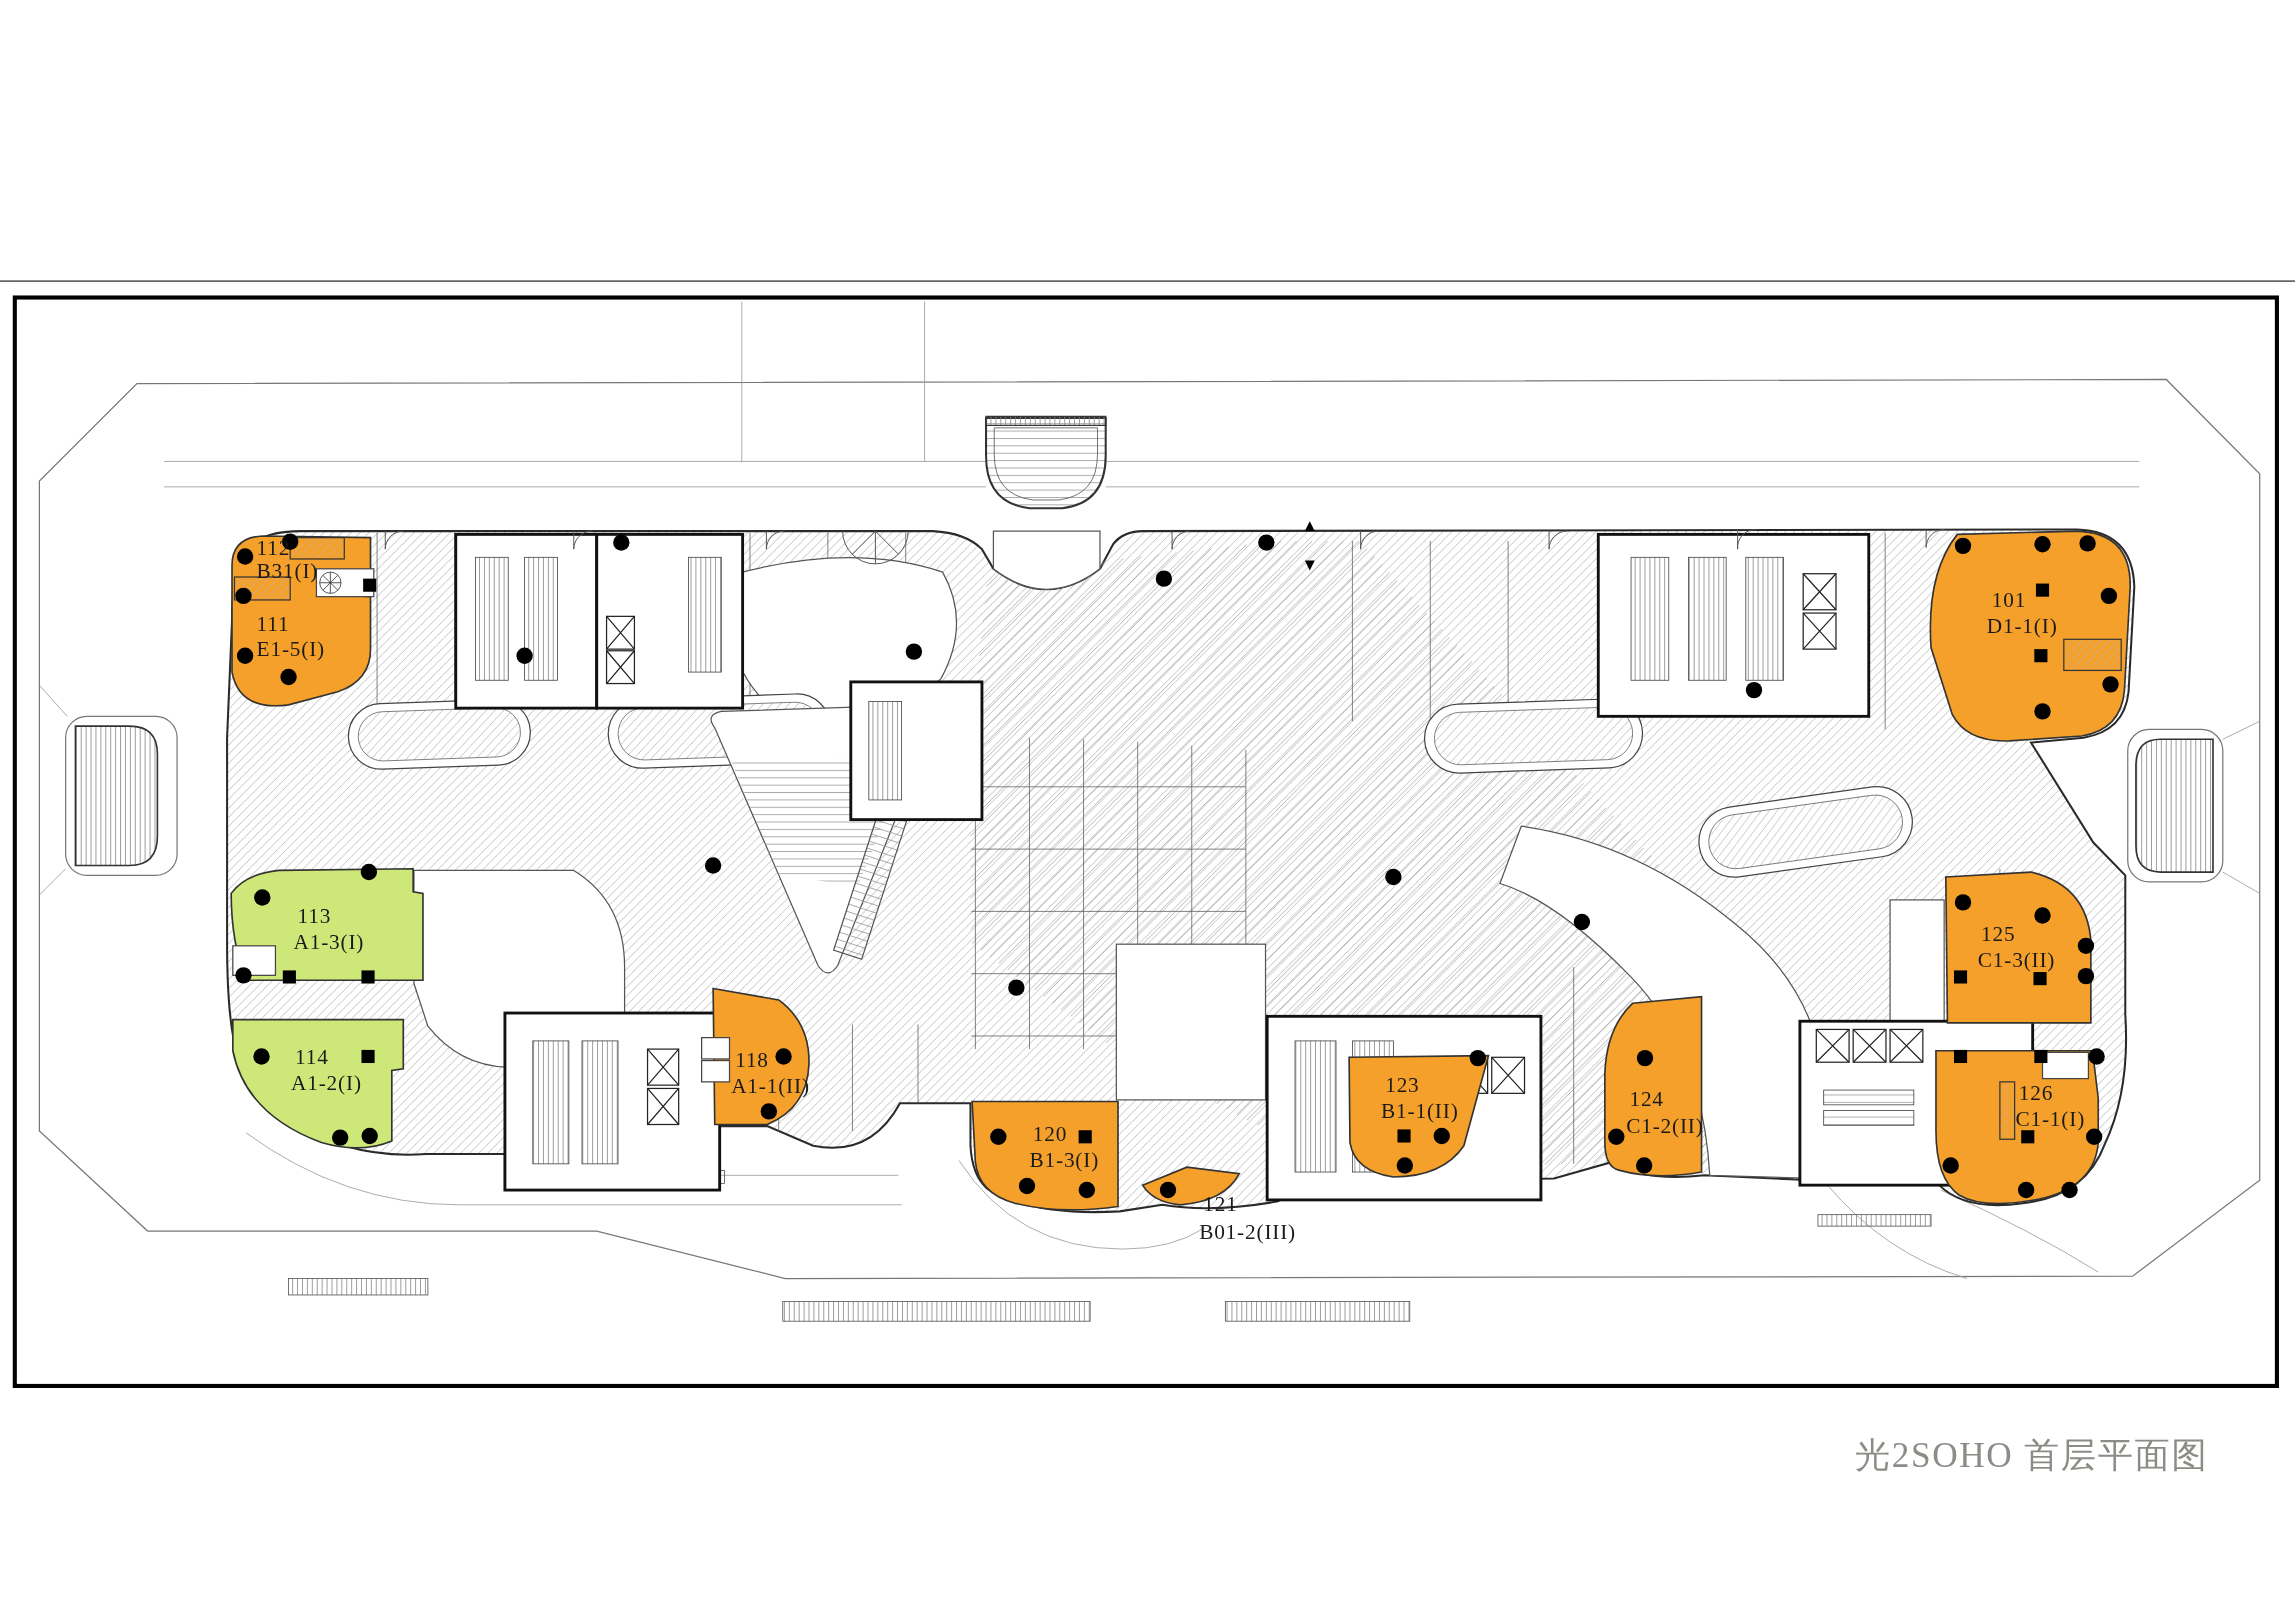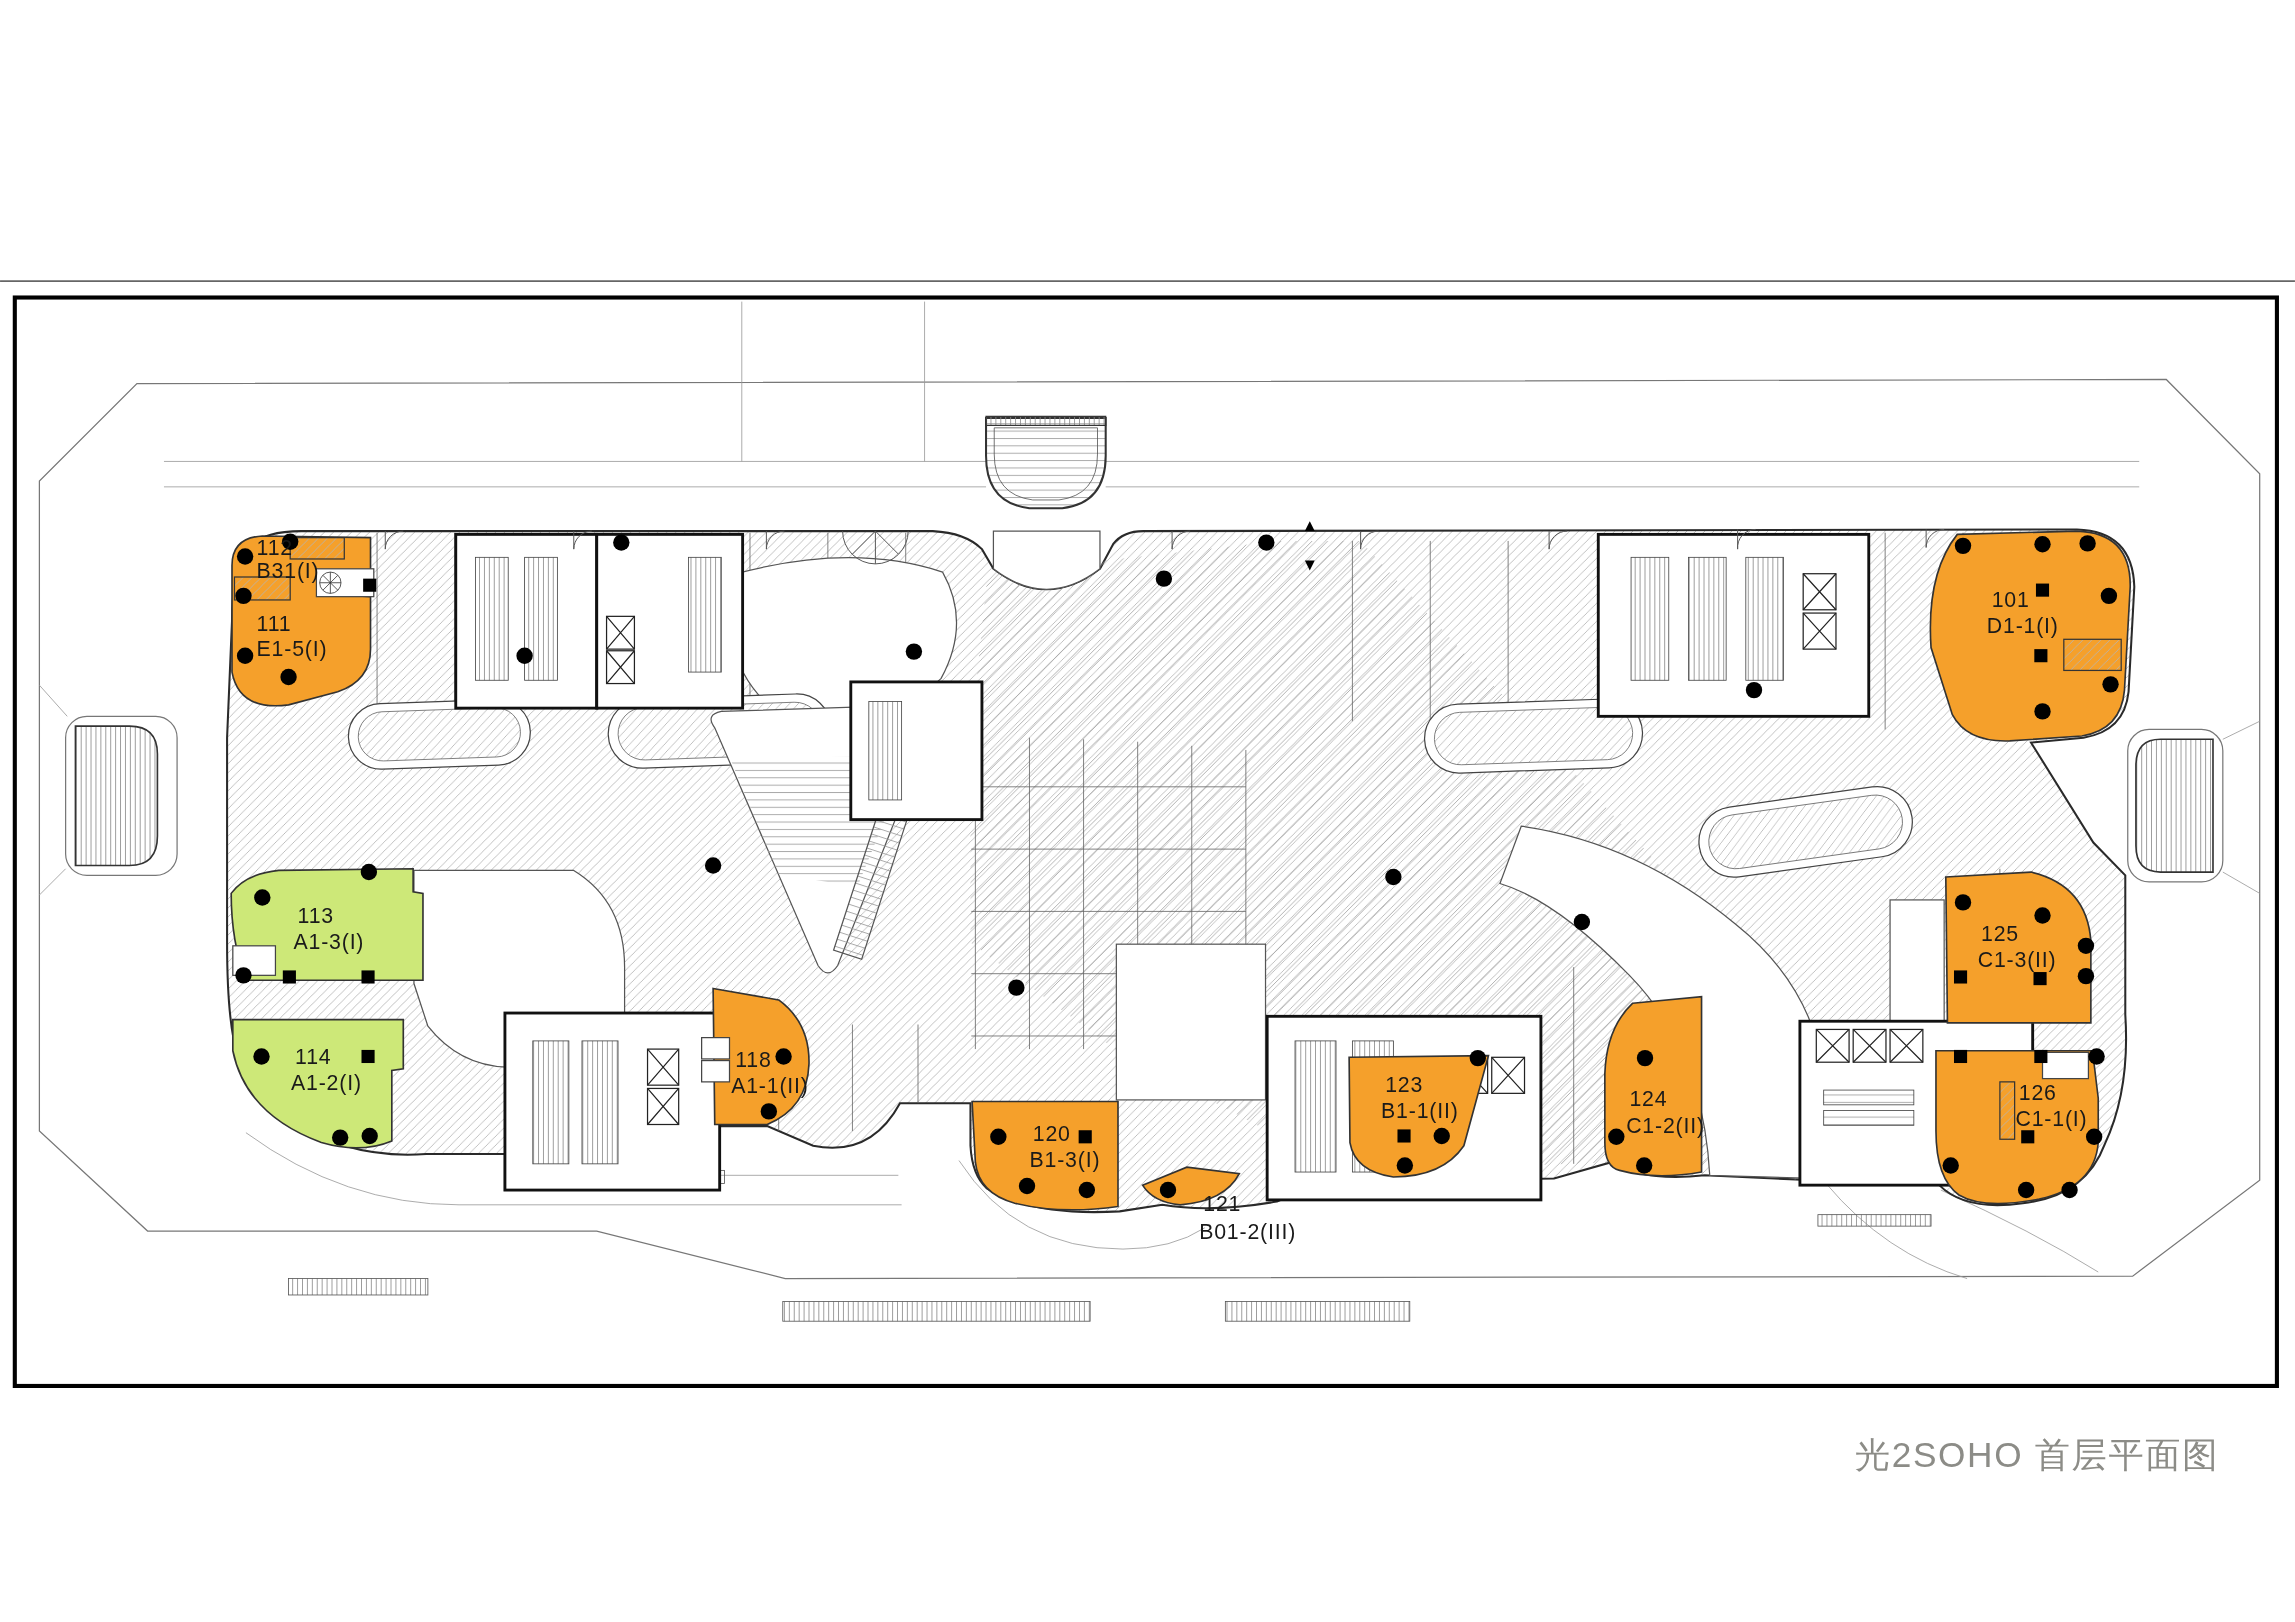--- a/index.html
+++ b/index.html
@@ -1,17 +1,17 @@
 <!DOCTYPE html>
 <html style="--orange: #F5A02B; --green: #CDE878; --label: #1a1a1a; --title: #8C8C87;font-size:13px"><head>
 <meta charset="utf-8">
 <style>
   html,body{margin:0;padding:0;background:#fff;}
   .page{position:relative;width:2295px;height:1622px;background:#fff;overflow:hidden;
-        font-family:Liberation Sans, sans-serif;}
+        font-family:Liberation Serif, serif;}
   svg{position:absolute;left:0;top:0;}
   .unum,.ucode{font-size:26px;fill:var(--label,#1a1a1a);letter-spacing:1px;}
   .title-text{font-size:43px;fill:var(--title,#8c8c87);letter-spacing:2px;}
   .orange{fill:var(--orange,#F5A02B);}
   .green{fill:var(--green,#CDE878);}
   .zone{stroke:#333;stroke-width:2;}
   .whitecut{fill:#fff;stroke:#444;stroke-width:1.5;}
   .core{fill:#fff;stroke:#111;stroke-width:3.5;}
   .thin{stroke:#777;stroke-width:1.5;fill:none;}
   .thin2{stroke:#999;stroke-width:1;fill:none;}

